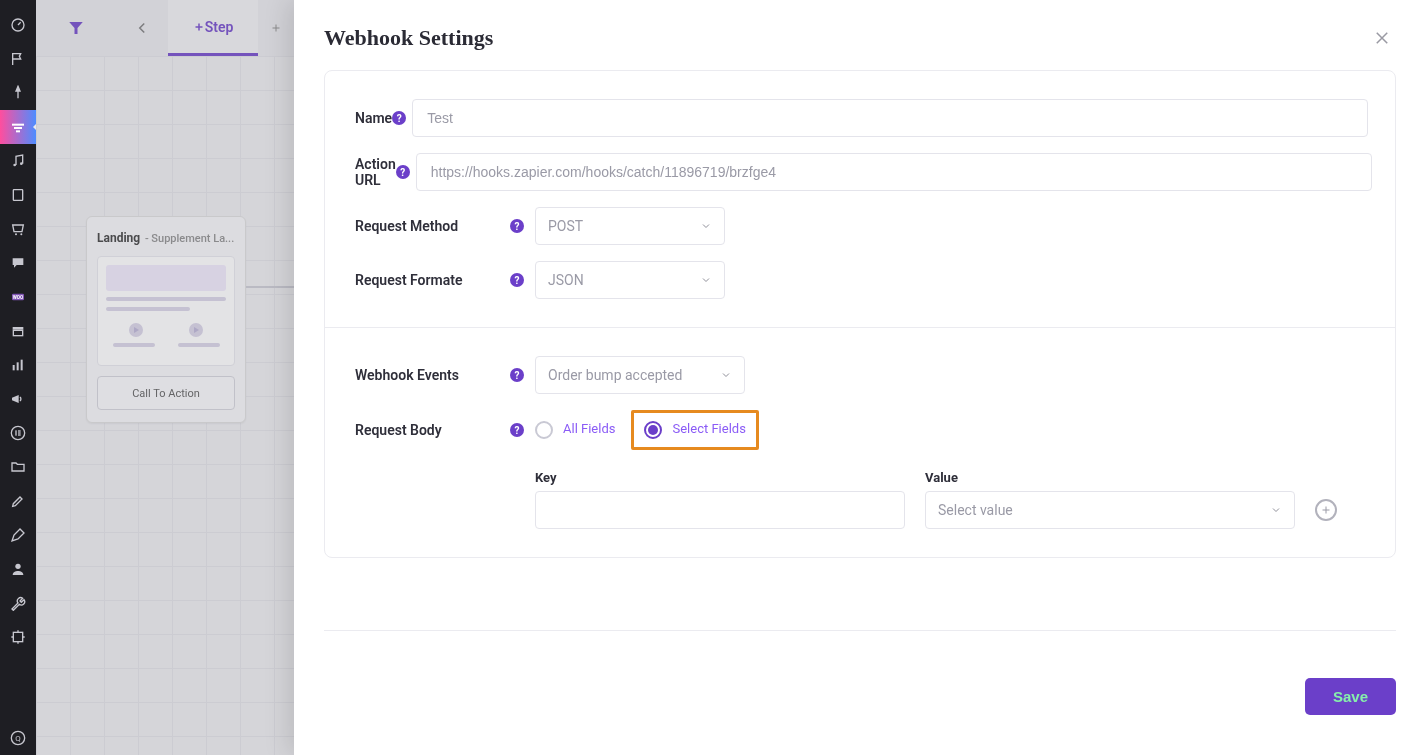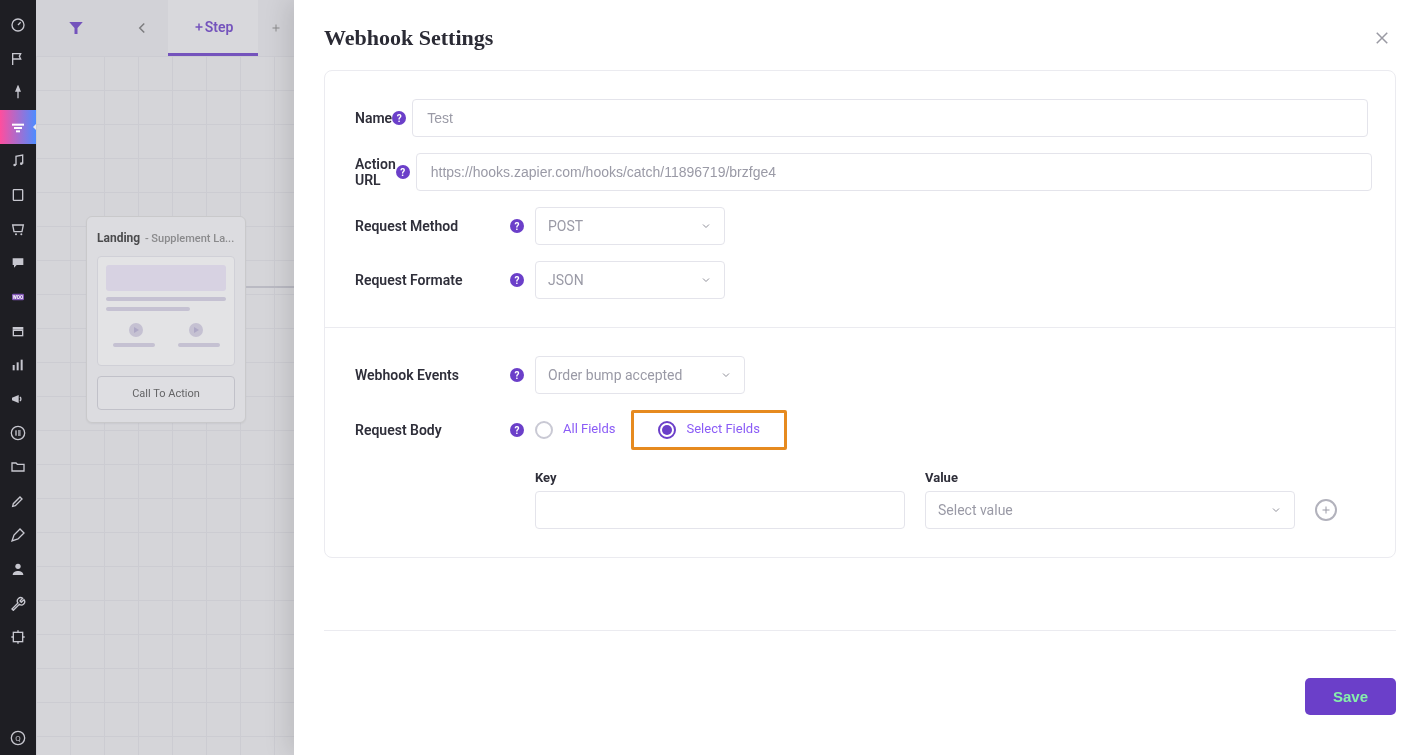--- a/index.html
+++ b/index.html
@@ -109,21 +109,21 @@
   .chev { display:inline-flex; }
   .chev svg { width:12px; height:12px; color:#8f8f99;}
 
   .radio-group { display:flex; align-items:center; gap:18px;}
   .radio-item { display:flex; align-items:flex-start; gap:10px; font-size:13px; color:#8b5cf6;}
   .radio-outer { width:18px; height:18px; border:2px solid #c9c9d4; border-radius:50%; display:flex; align-items:center; justify-content:center;}
   .radio-outer.checked { border-color:#6b3fc9;}
   .radio-inner { width:10px; height:10px; border-radius:50%; background:#6b3fc9; display:none;}
   .radio-outer.checked .radio-inner { display:block;}
   .highlight-box {
-    border:3px solid #e68a1f; padding:8px 24px; border-radius:2px; margin-left:-2px;
+    border:3px solid #e68a1f; padding:8px 10px; border-radius:2px; margin-left:-2px;
   }
 
   .kv-row {
     margin-top:16px; margin-left:180px;
   }
   .kv-labels { display:flex; gap:20px; margin-bottom:6px;margin-top:20px;}
   .kv-labels .klabel { width:370px; font-size:13px; font-weight:700; color:#2f2f3a;}
   .kv-inputs { display:flex; gap:20px; align-items:center;}
   .kv-input { width:370px; height:38px; border:1px solid #e4e4eb; border-radius:4px; padding:0 12px; font-size:14px; color:#9a9aa6; background:#fff;}
   .kv-select { width:370px; height:38px; border:1px solid #e4e4eb; border-radius:4px; padding:0 12px; font-size:14px; color:#9a9aa6; background:#fff; display:flex; align-items:center; justify-content:space-between; cursor:pointer;}

